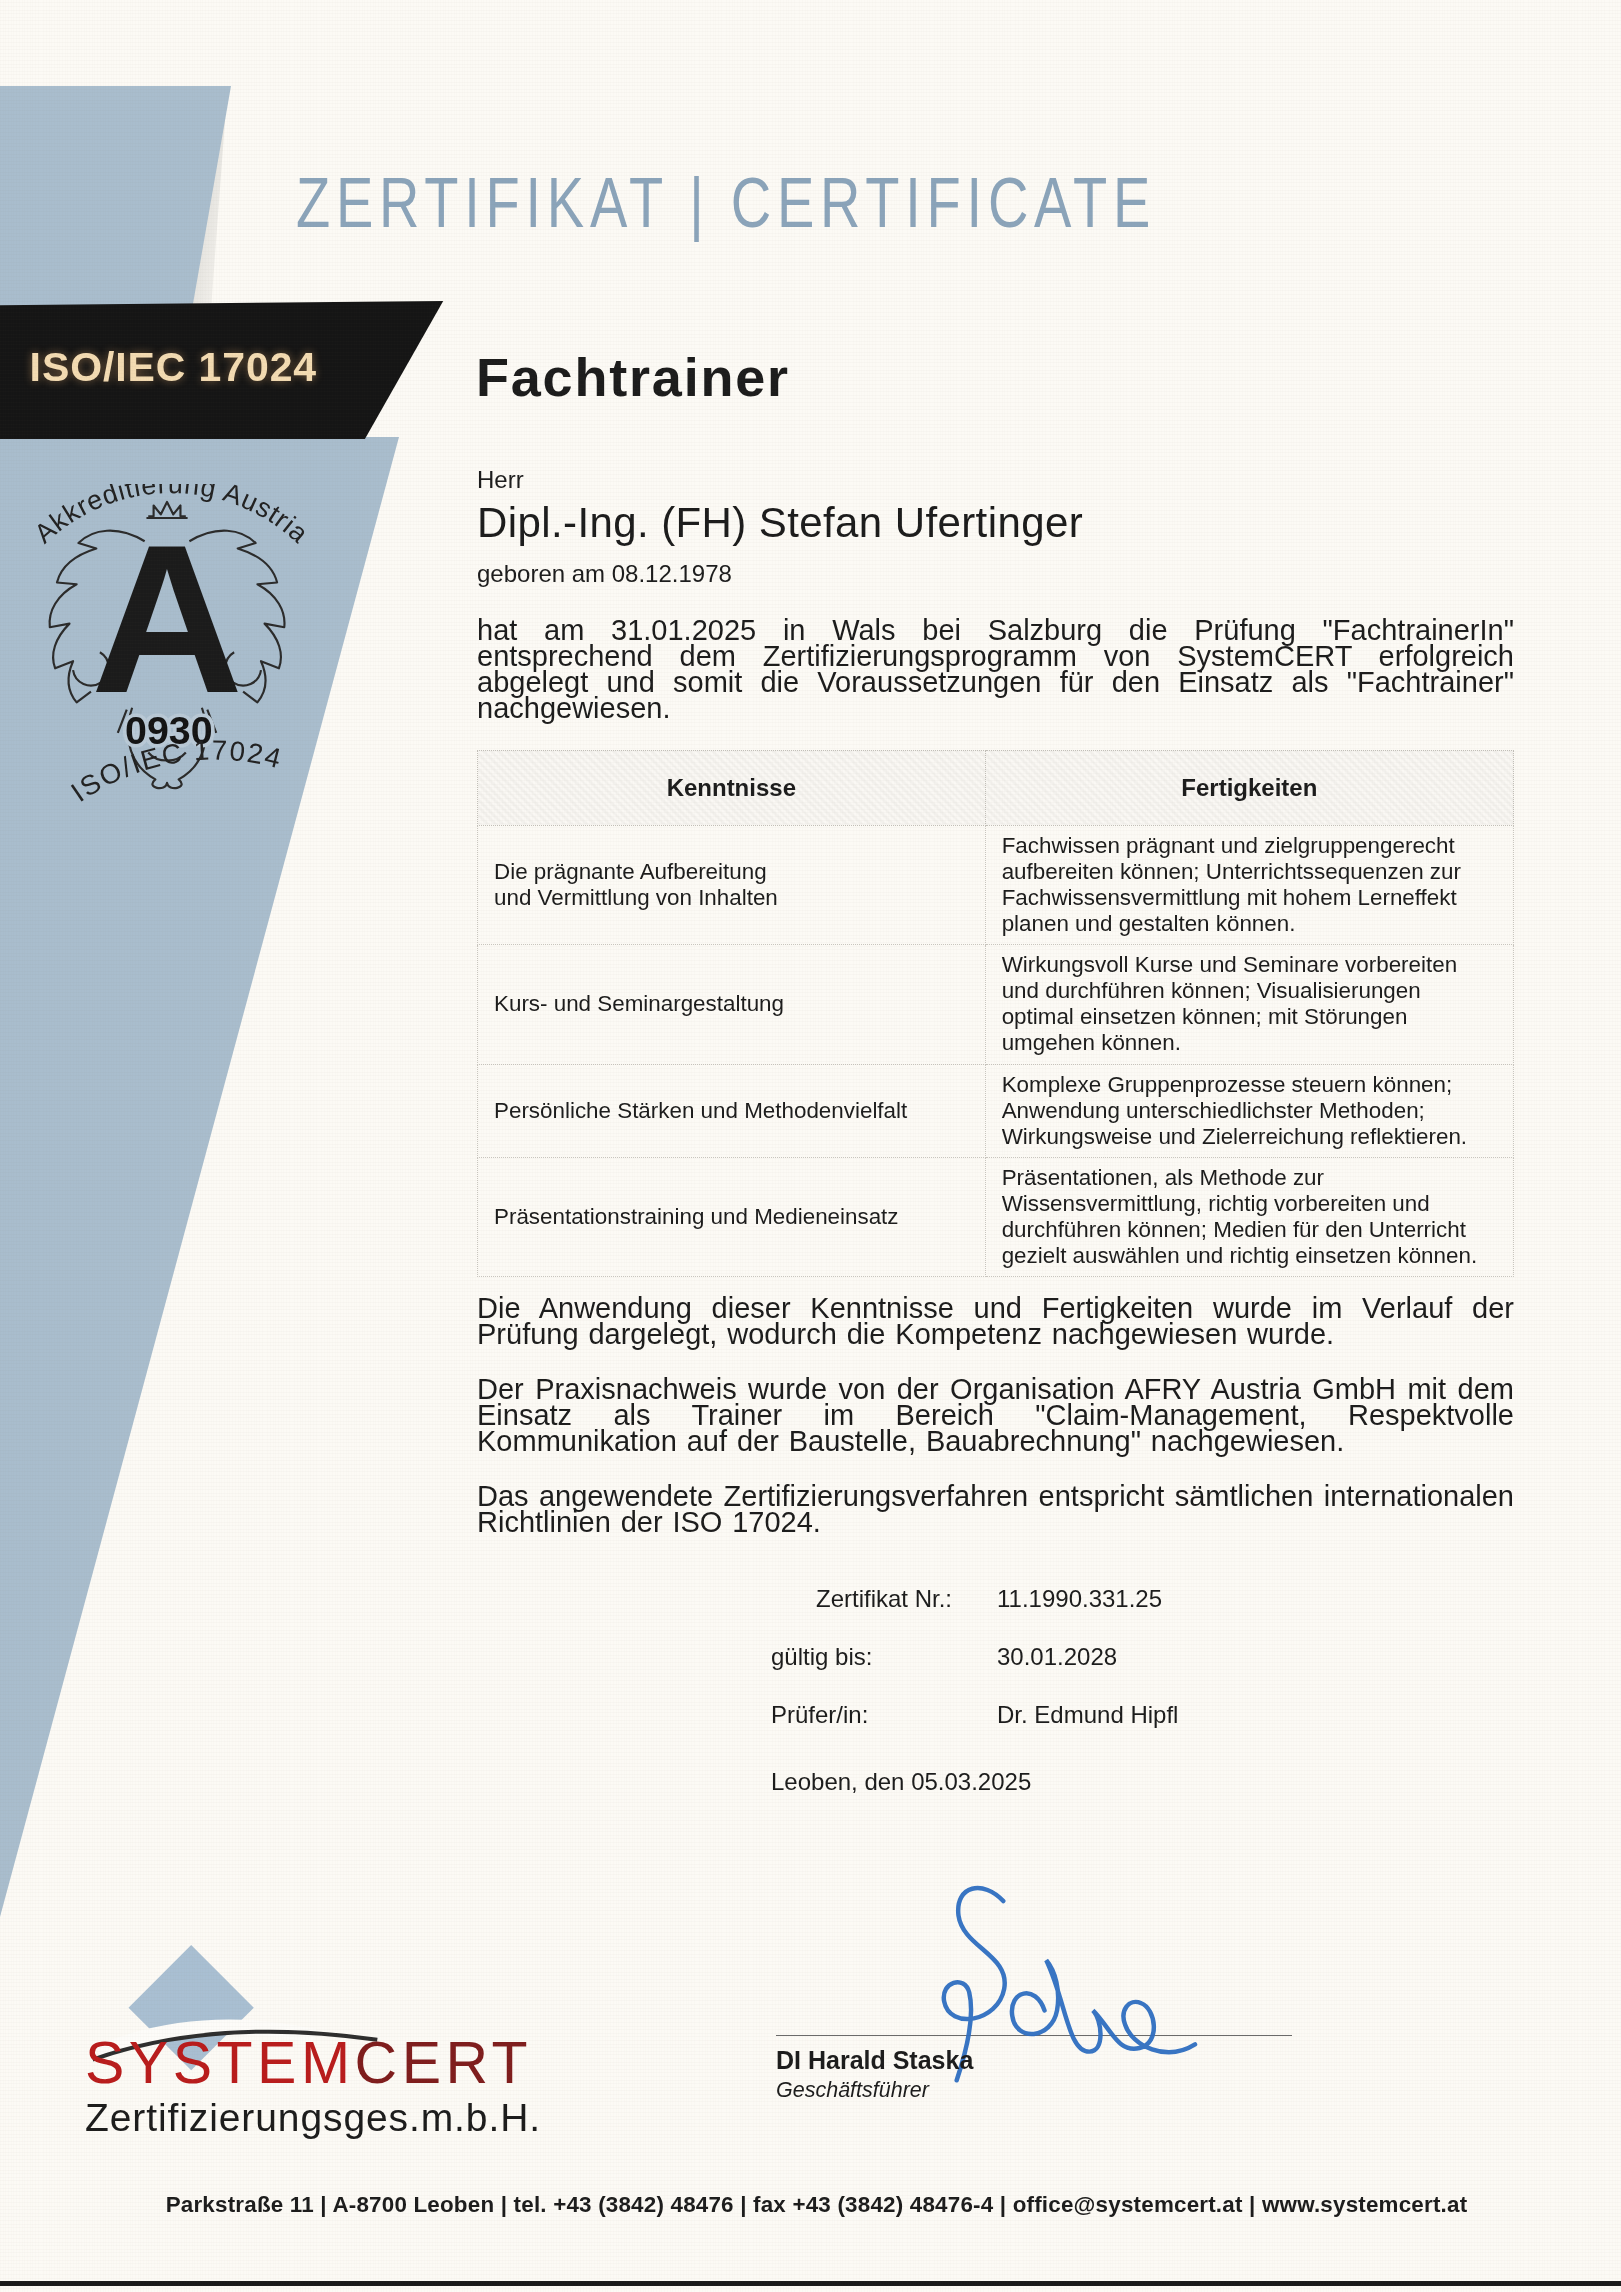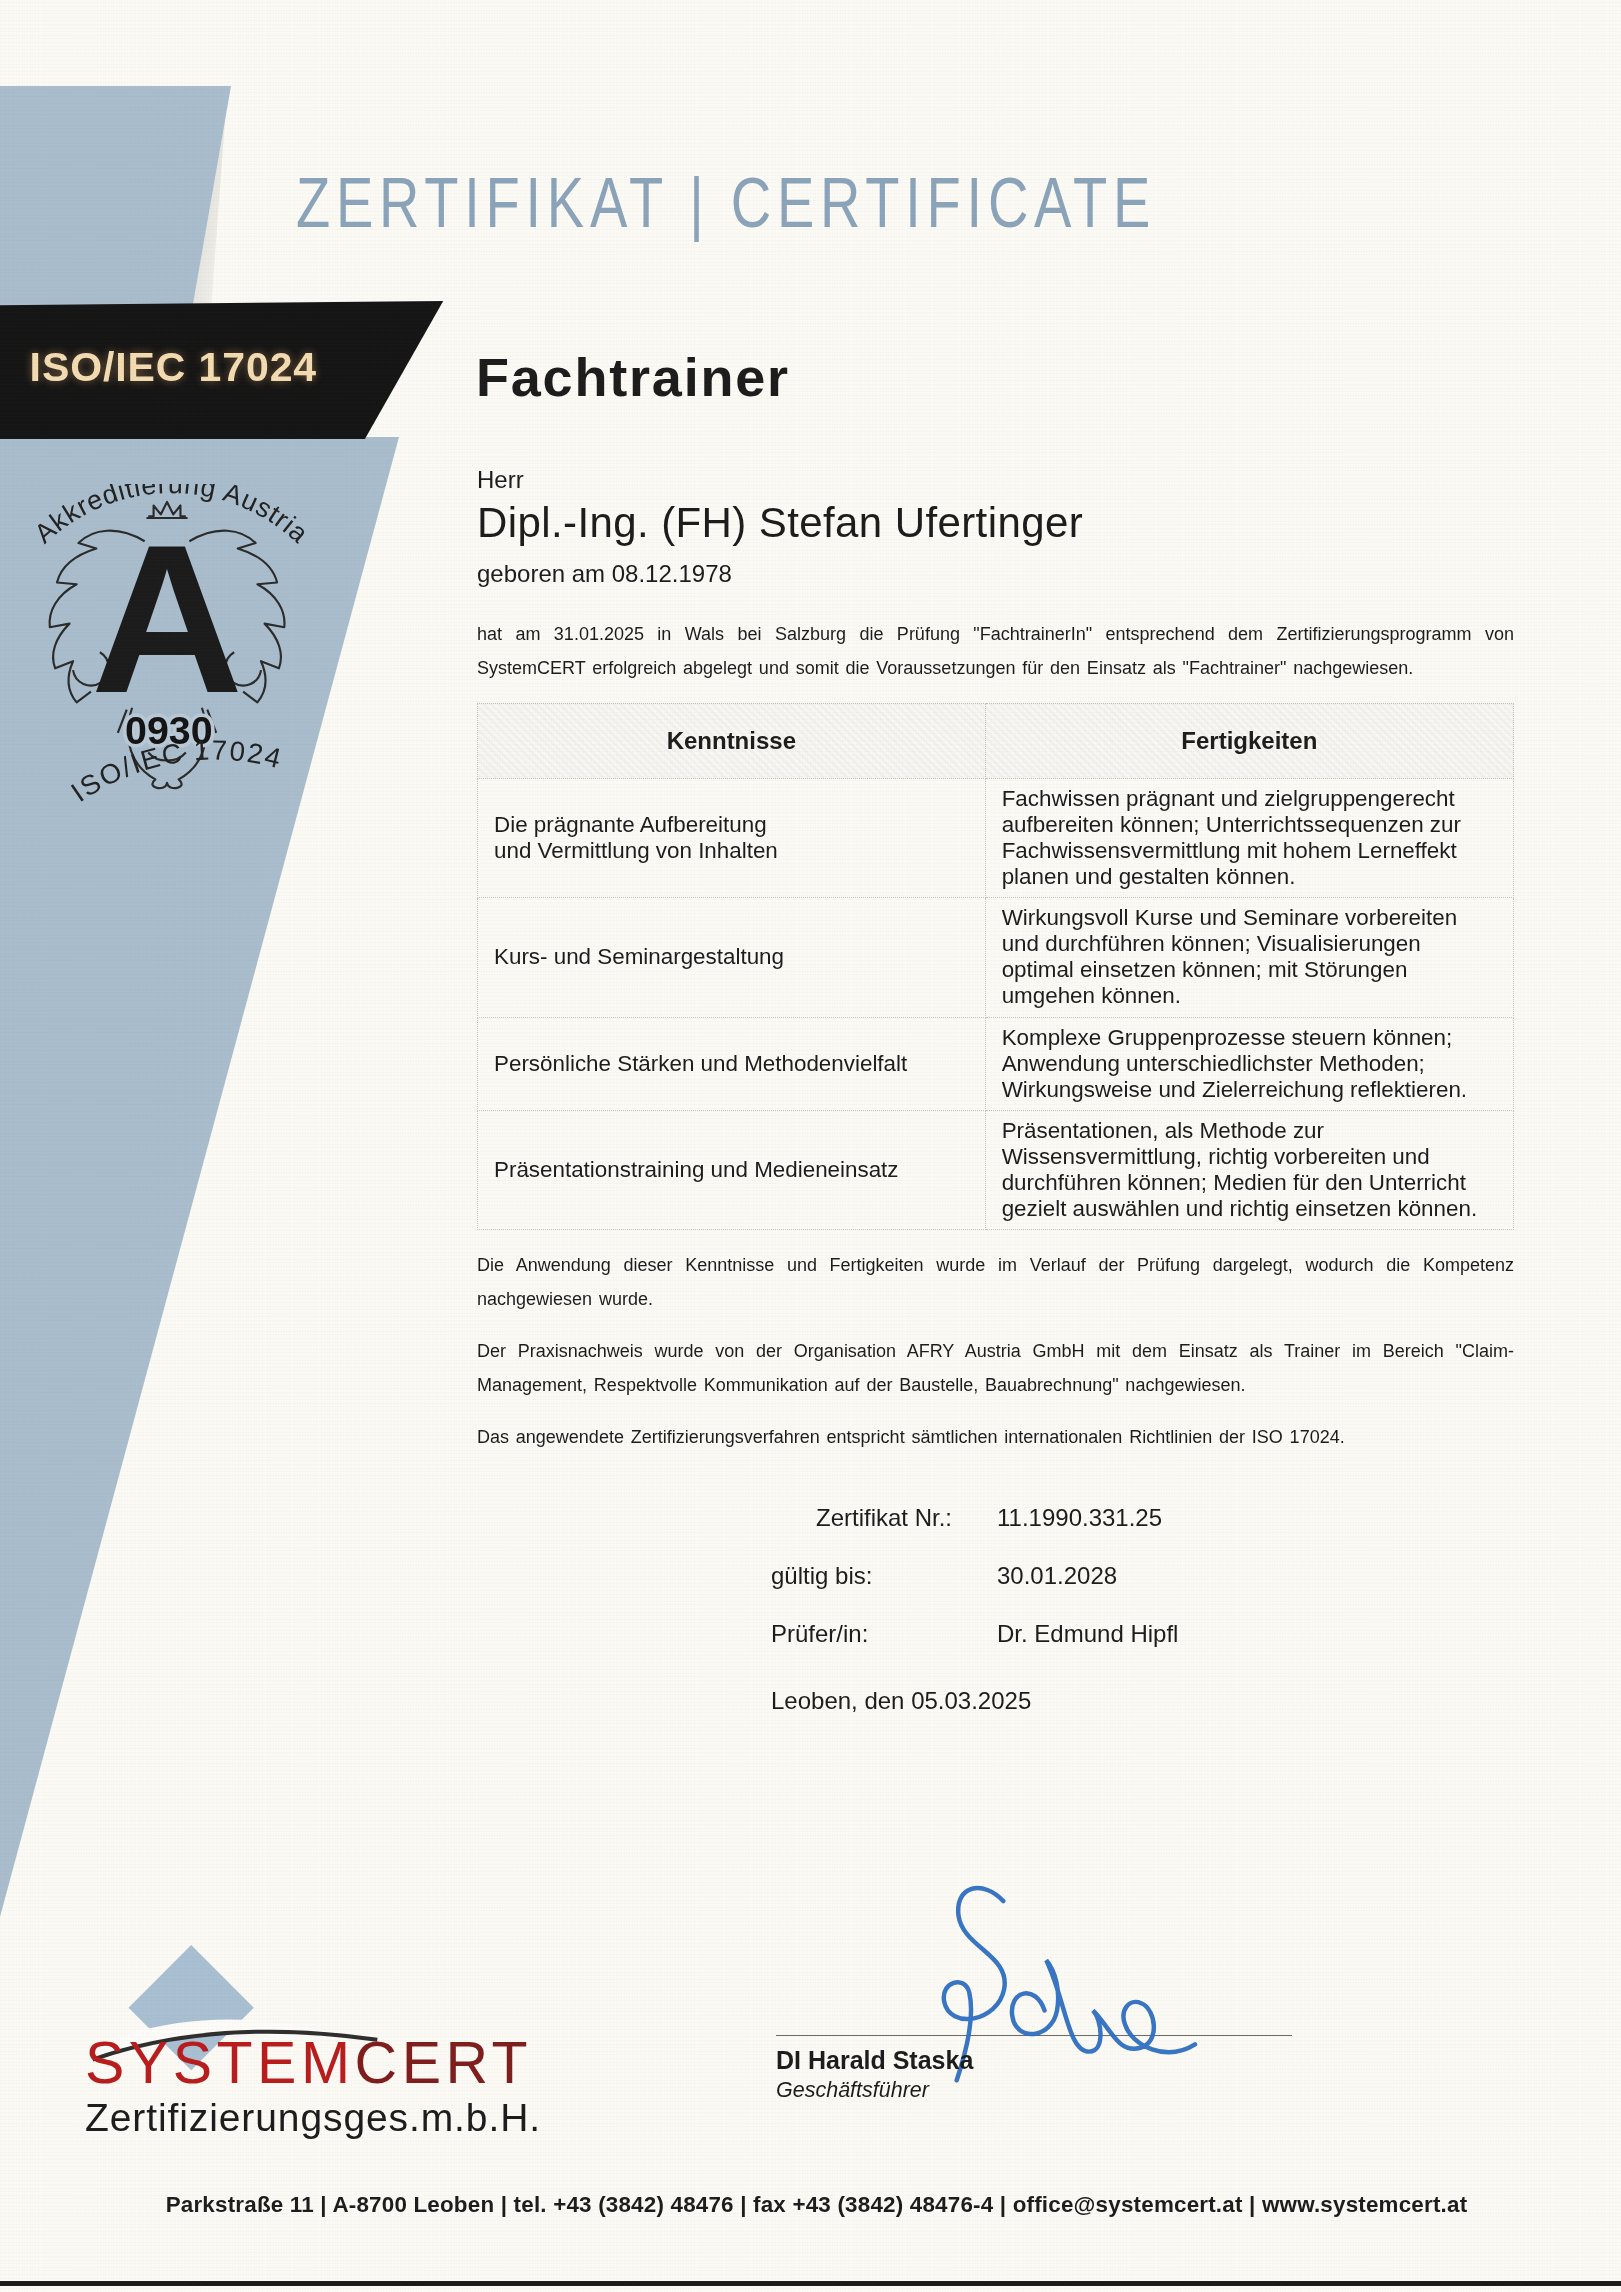--- a/index.html
+++ b/index.html
@@ -46,21 +46,21 @@
   }
   .profession-title{
     position:absolute; left:476px; top:346px; z-index:5;
     font-size:54px; font-weight:bold; letter-spacing:1.8px;
   }
   
   .content{ position:absolute; left:477px; top:466px; width:1037px; z-index:6; }
   .salutation{ font-size:24px; }
   .holder-name{ font-size:42px; margin-top:5.4px; letter-spacing:0.4px; }
   .birth{ font-size:24px; margin-top:12.5px; }
-  .para{ font-size:18px; line-height:34px; text-align:justify; margin-top:18px; word-spacing:1.8px; }
+  .para{ font-size:29px; line-height:26px; text-align:justify; margin-top:18px; word-spacing:1.8px; }
   .para.first{ margin-top:29px; }
   table.skills{ width:100%; margin-top:18px; border-collapse:collapse; font-size:22.4px; }
   table.skills th{
     border:1.8px dotted #c2bfb8; height:72px; font-size:24px; font-weight:bold;
     background:repeating-linear-gradient(45deg,#f2f0ec 0 2.7px,#faf8f4 2.7px 5.4px);
   }
   table.skills td{
     border:1.8px dotted #c9c6bf; padding:7.2px 16px; line-height:26px; vertical-align:middle;
   }
   td.cell-k{ width:49%; white-space:pre-line; }

